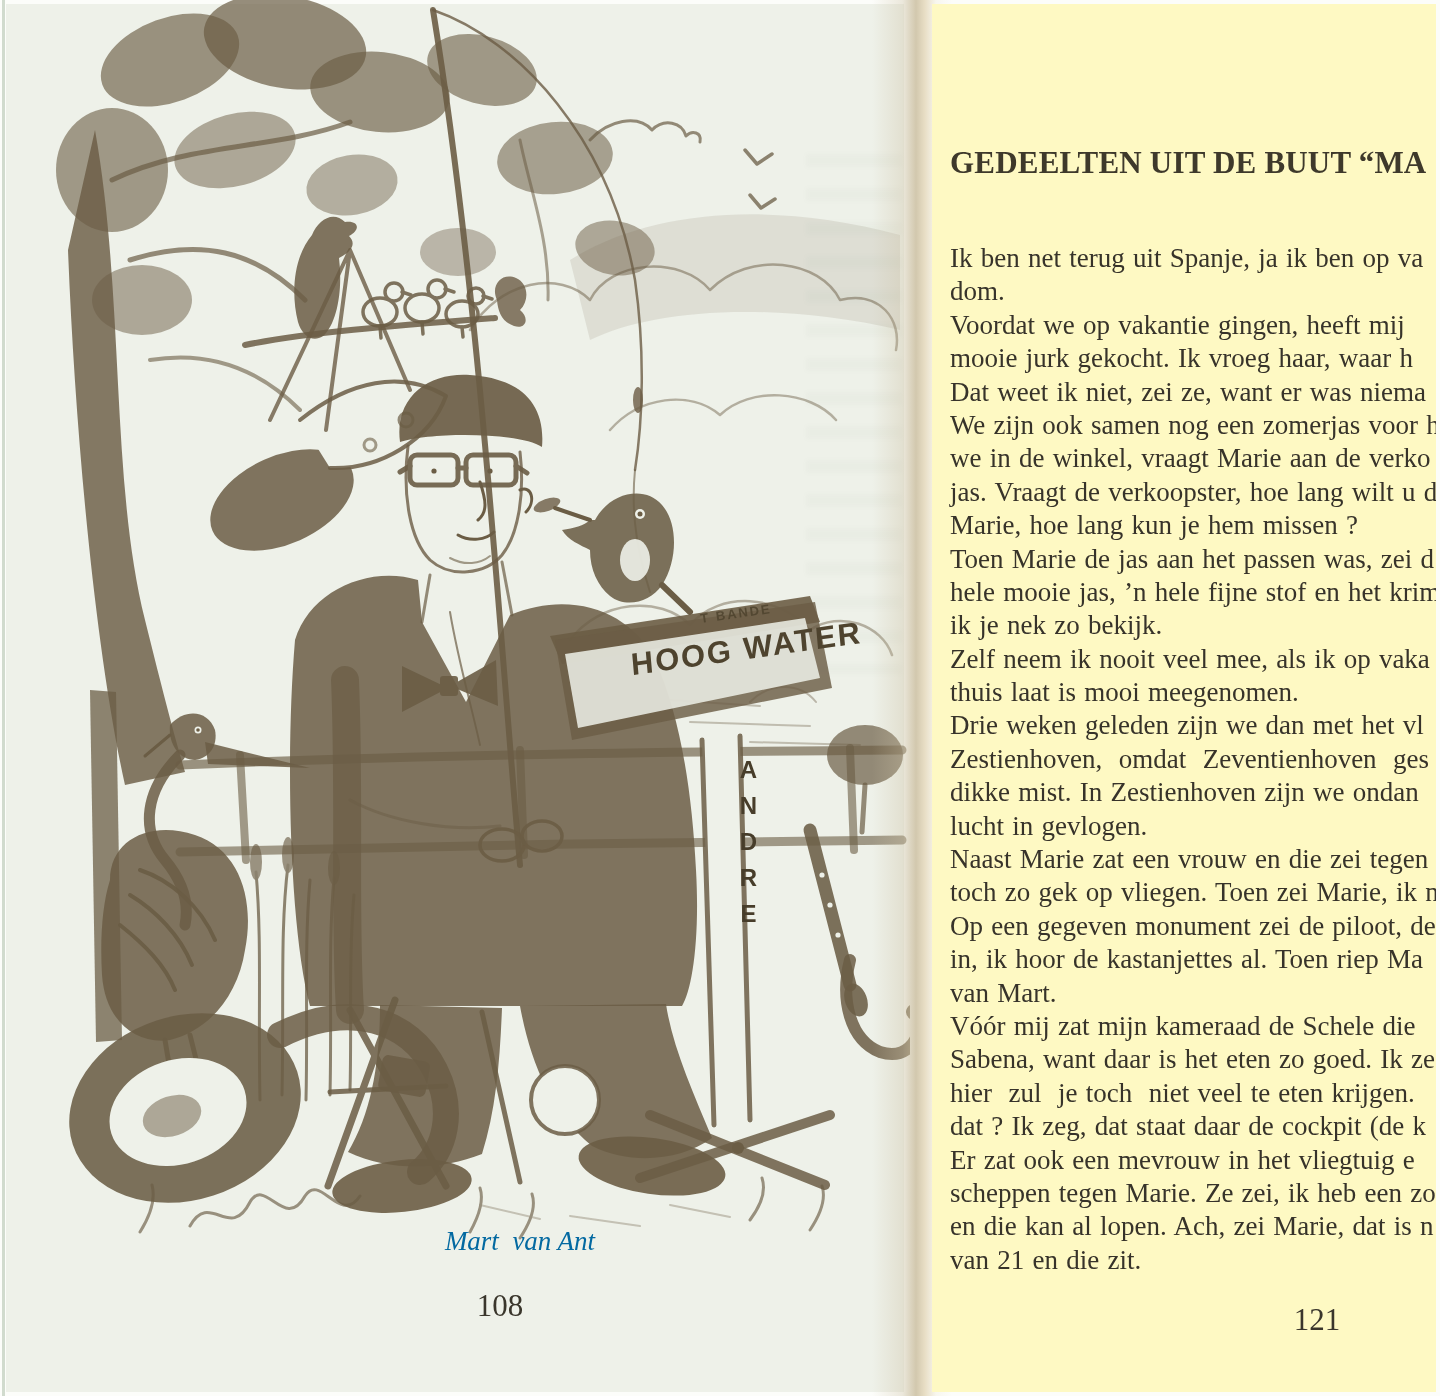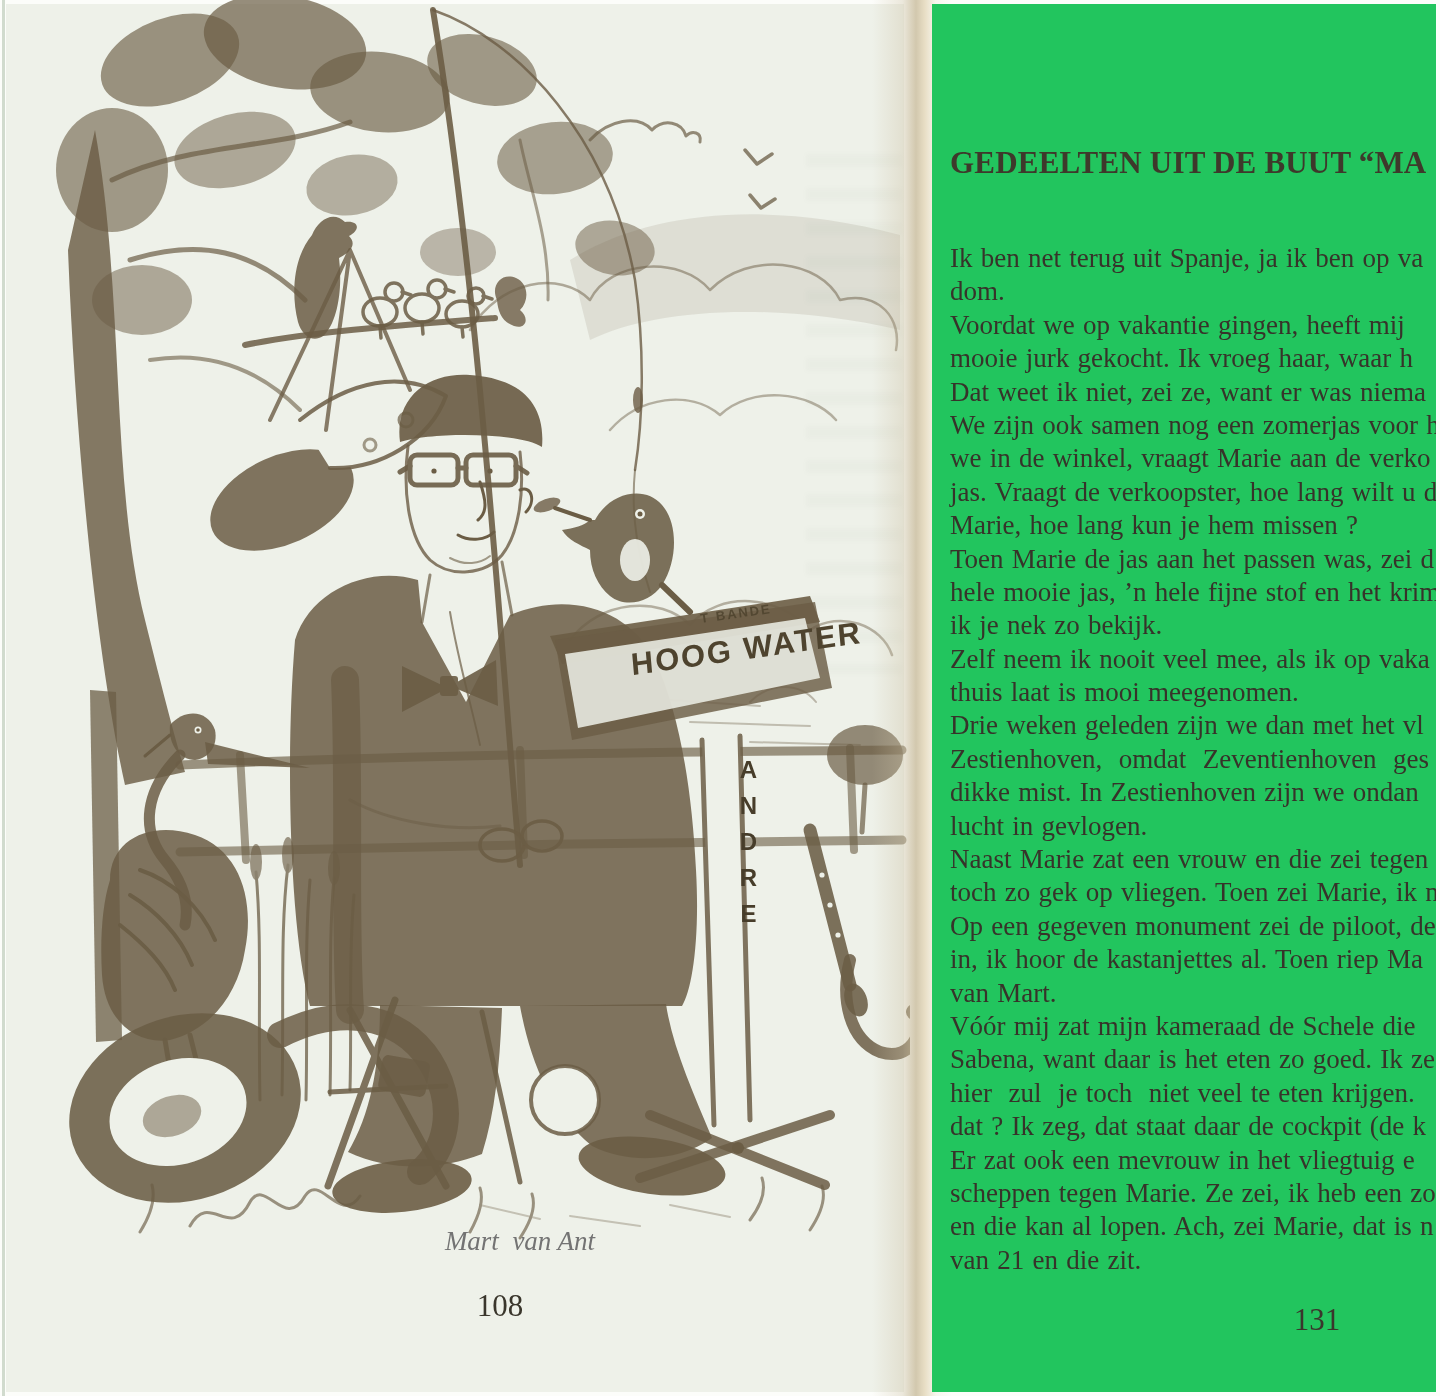--- a/index.html
+++ b/index.html
@@ -1,37 +1,37 @@
 <!DOCTYPE html>
 <html><head>
 <meta charset="utf-8">
 <style>
   html,body{margin:0;padding:0;background:#fbfcf8;}
   .canvas{position:relative;width:1440px;height:1396px;background:#fcfdfa;overflow:hidden;
           font-family:"Liberation Serif",serif;color:#38342b;}
   .scan-edge{position:absolute;left:2px;top:0;width:3px;height:1396px;background:#c5d2c3;opacity:.8;}
   .page{position:absolute;top:4px;height:1388px;}
   .page-left{left:6px;width:898px;background:#eef1e9;}
-  .page-right{left:932px;width:504px;background:#22c55e;overflow:hidden;}
+  .page-right{left:932px;width:504px;background:#fef9c3;overflow:hidden;}
   .gutter{position:absolute;left:872px;top:0;width:80px;height:1396px;pointer-events:none;
           background:linear-gradient(90deg,rgba(214,205,180,0) 0%,rgba(205,193,164,.35) 38%,
           rgba(196,182,148,.75) 55%,#e8dec5 66%,rgba(242,238,224,.45) 80%,rgba(242,242,232,0) 100%);}
   .ghost-text{position:absolute;left:800px;top:150px;width:96px;height:520px;opacity:.5;
           background:repeating-linear-gradient(180deg,rgba(120,128,118,.07) 0 13px,rgba(0,0,0,0) 13px 34px);
           filter:blur(2px);}
   
   .illus{position:absolute;left:50px;top:0;}
   .sign-text{position:absolute;font-family:"Liberation Sans",sans-serif;font-weight:700;color:#4e432e;}
   .sign-top{left:700px;top:606px;font-size:13px;letter-spacing:2px;transform:rotate(-8deg);opacity:.85;}
   .sign-main{left:630px;top:631px;font-size:31px;letter-spacing:2px;transform:rotate(-8deg) skewX(-3deg);
              white-space:pre;}
   .sign-post-text{left:734px;top:756px;font-size:24px;letter-spacing:9px;color:#473d2a;
              writing-mode:vertical-rl;text-orientation:upright;}
   .caption{position:absolute;left:380px;top:1226px;width:280px;text-align:center;font-style:italic;
-           font-size:27px;color:#737373;white-space:pre;}
+           font-size:27px;color:#0369a1;white-space:pre;}
   .pagenum{position:absolute;font-size:31px;color:#3a362c;text-align:center;}
   .pn-left{left:460px;top:1288px;width:80px;}
   .pn-right{left:345px;top:1298px;width:80px;}
   
   .heading{position:absolute;left:18px;top:140px;width:640px;font-weight:700;font-size:31px;
            line-height:37px;color:#3e392b;white-space:pre;letter-spacing:.2px;}
   .bodytext{position:absolute;left:18px;top:238px;width:640px;font-size:27px;line-height:33.4px;
             color:#37332a;word-spacing:1.5px;}
   .bodyline{white-space:pre;height:33.4px;overflow:visible;}
   svg .s{stroke:#6b5d45;fill:none;stroke-linecap:round;stroke-linejoin:round;}
@@ -307,15 +307,15 @@
       <div class="bodyline">van Mart.</div>
       <div class="bodyline">Vóór mij zat mijn kameraad de Schele die</div>
       <div class="bodyline">Sabena, want daar is het eten zo goed. Ik ze</div>
       <div class="bodyline">hier  zul  je toch  niet veel te eten krijgen.  </div>
       <div class="bodyline">dat ? Ik zeg, dat staat daar de cockpit (de k</div>
       <div class="bodyline">Er zat ook een mevrouw in het vliegtuig e</div>
       <div class="bodyline">scheppen tegen Marie. Ze zei, ik heb een zo</div>
       <div class="bodyline">en die kan al lopen. Ach, zei Marie, dat is n</div>
       <div class="bodyline">van 21 en die zit.</div>
     </div>
-    <div class="pagenum pn-right">131</div>
+    <div class="pagenum pn-right">121</div>
   </div>
 </div>
 
 </body></html>

